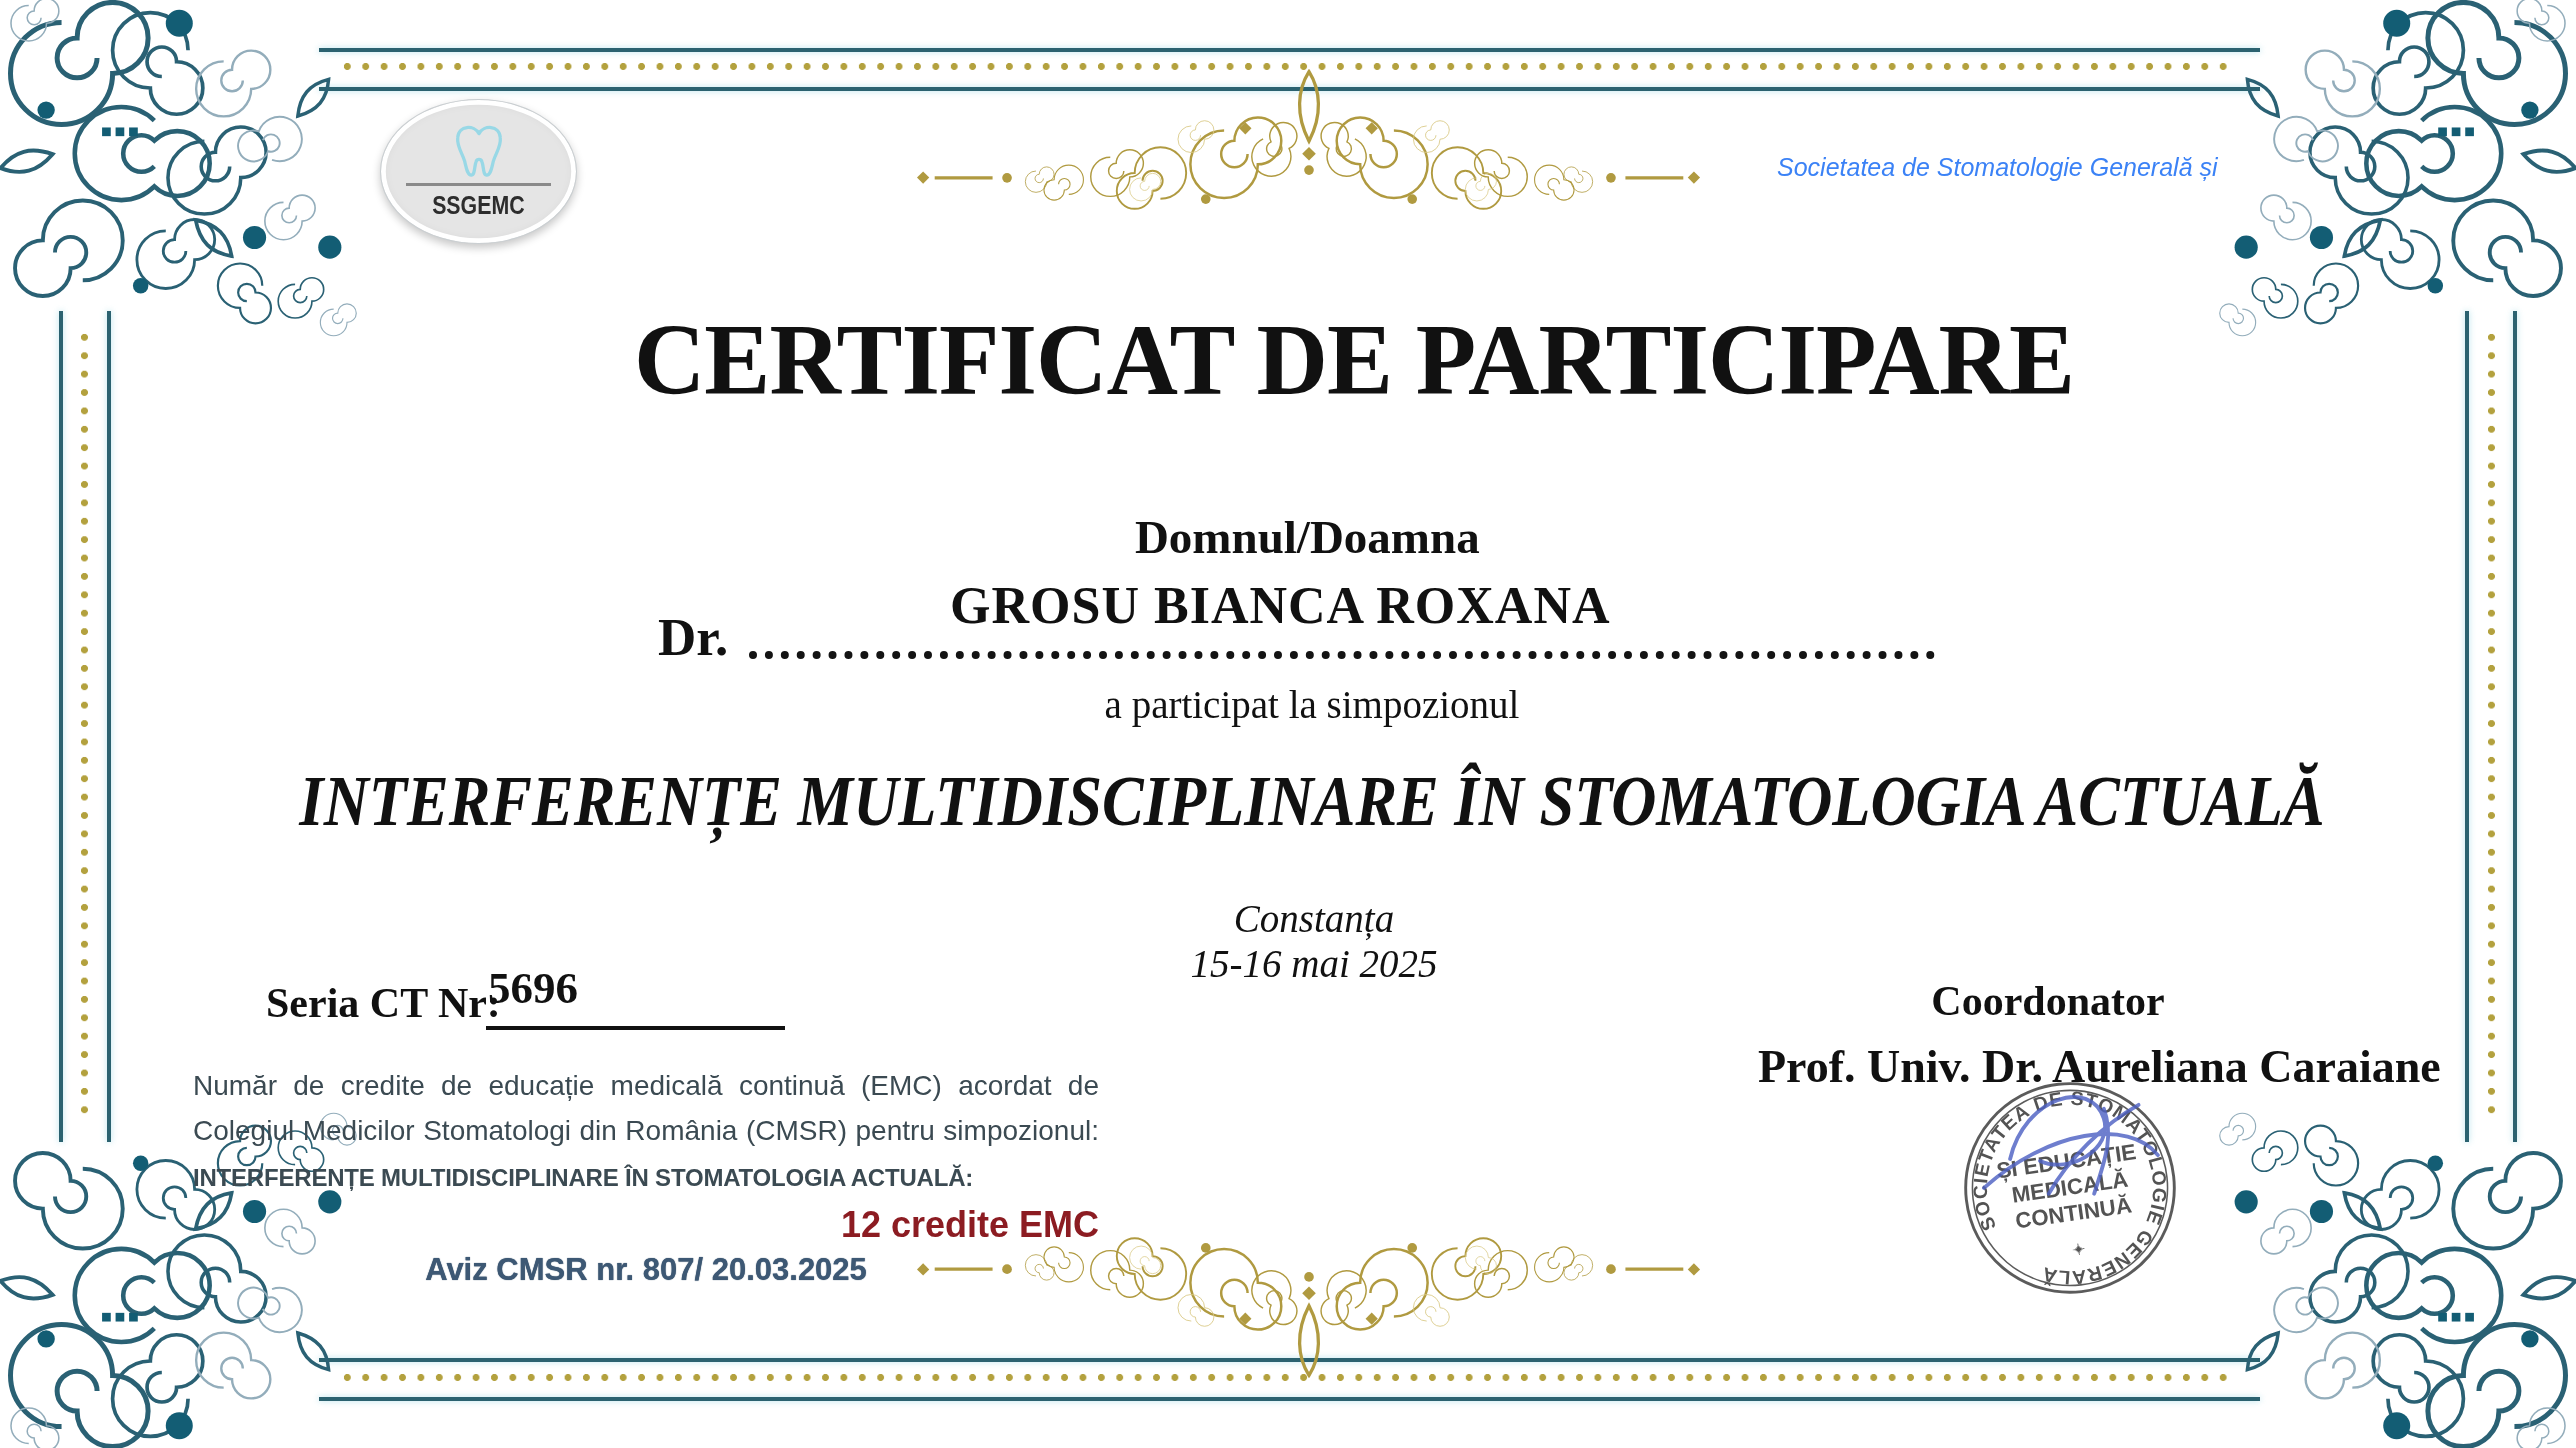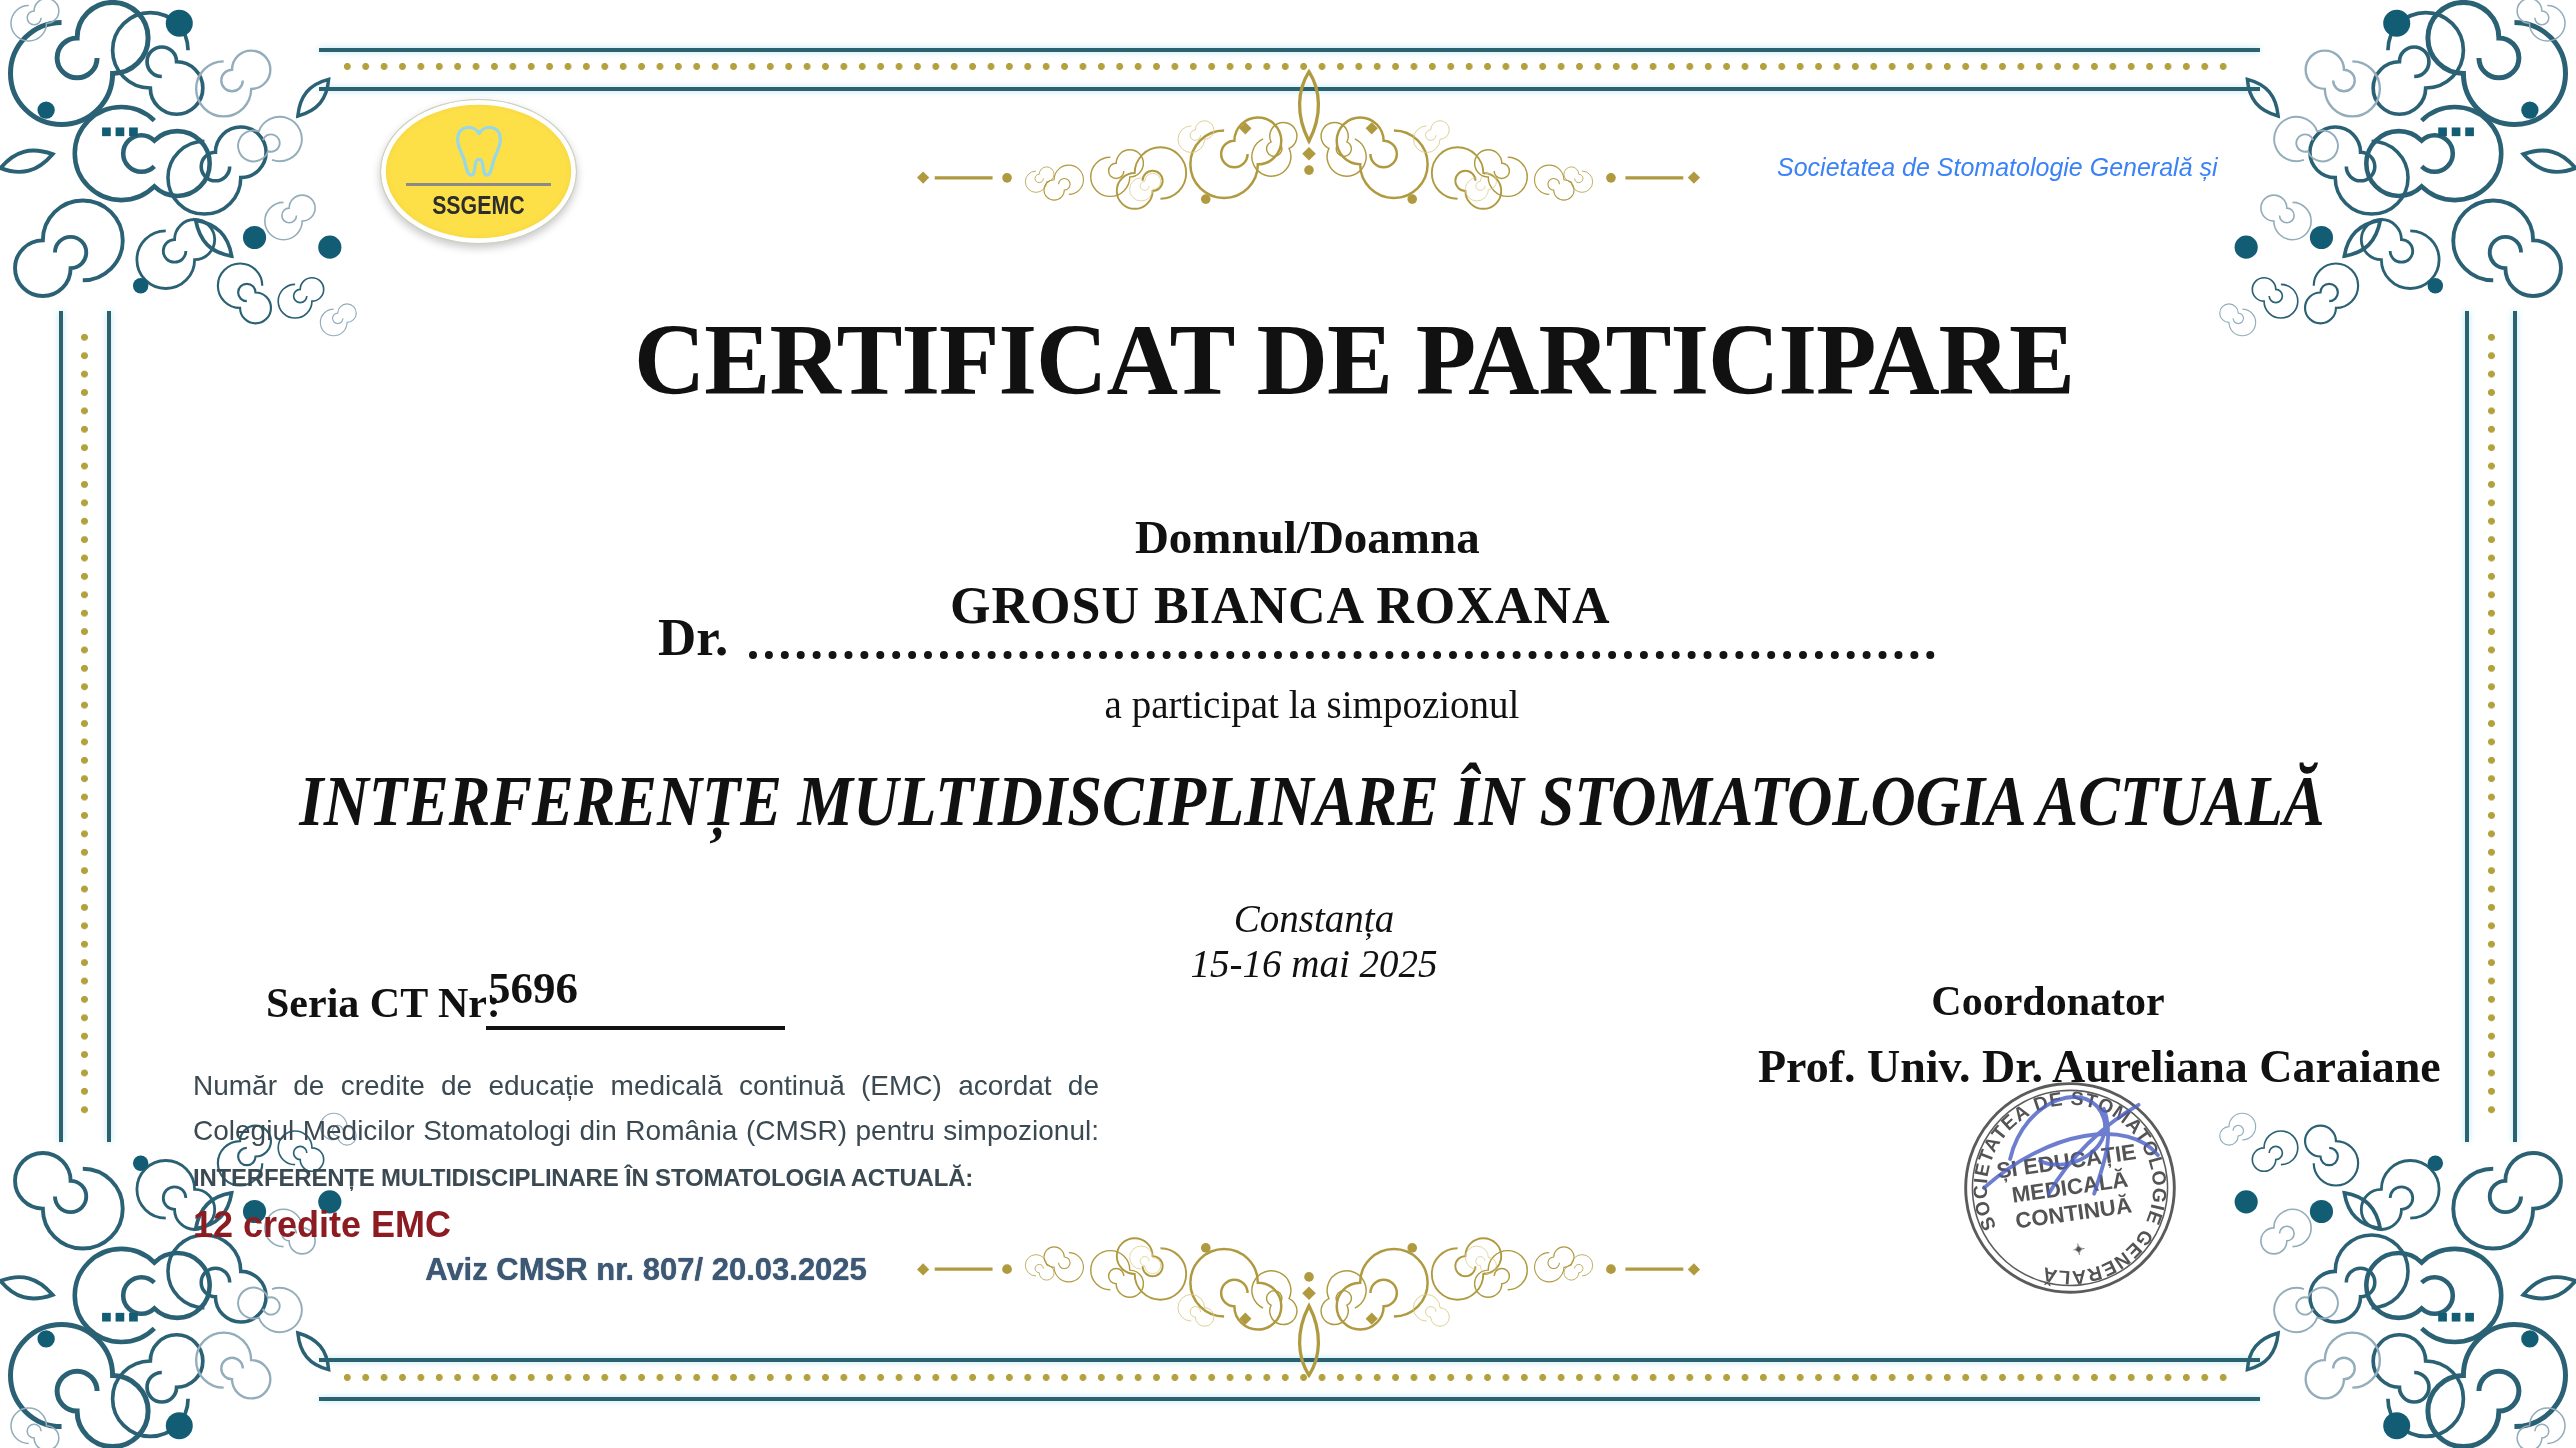--- a/index.html
+++ b/index.html
@@ -12,21 +12,21 @@
   .gdot-h{position:absolute;height:8.7px;background-image:radial-gradient(circle at 4.3px 4.3px,#b3a13e 3px,rgba(0,0,0,0) 3.8px);background-size:18.4px 8.7px;background-repeat:repeat-x;}
   .gdot-v{position:absolute;width:8.7px;background-image:radial-gradient(circle at 4.3px 4.3px,#b3a13e 3px,rgba(0,0,0,0) 3.8px);background-size:8.7px 18.4px;background-repeat:repeat-y;}
 
   .corner{position:absolute;width:386px;height:348px;}
   .corner.tr{transform:scaleX(-1);}
   .corner.bl{transform:scaleY(-1);}
   .corner.br{transform:scale(-1,-1);}
 
   
   .logo{position:absolute;left:380px;top:99px;width:195px;height:143px;border-radius:50%;
-        background:#fde047;border:1.9px solid #c9ced1;
+        background:#e5e5e5;border:1.9px solid #c9ced1;
         box-shadow:0 3.9px 8.7px rgba(0,0,0,.22), inset 0 0 0 4.8px #fff, inset 0 0 11.6px rgba(0,0,0,.10);
         display:flex;flex-direction:column;align-items:center;justify-content:center;}
   .logo .divider{width:74%;height:2.9px;background:#8a8a8a;margin:2.9px 0 3.9px 0;}
   .logo .abbr{font-family:"Liberation Sans",sans-serif;font-weight:bold;font-size:26px;color:#2d2d2d;
         transform:scaleX(.82);letter-spacing:0;}
   .org{position:absolute;left:1777px;top:151px;width:522px;text-align:left;
        font-family:"Liberation Sans",sans-serif;font-style:italic;font-weight:normal;
        font-size:25px;line-height:32px;color:#3b82f6;}
 
   
@@ -45,21 +45,21 @@
 
   .coord{position:absolute;left:1758px;top:977px;width:580px;text-align:center;font-weight:bold;}
   .coord .role{font-size:42px;}
   .coord .cname{font-size:46px;margin-top:15px;white-space:nowrap;}
 
   
   .credits{position:absolute;left:193px;top:1066px;width:906px;
            font-family:"Liberation Sans",sans-serif;color:#3b4a52;font-size:28px;}
   .cr-just{text-align:justify;text-align-last:justify;height:45px;line-height:39px;}
   .cr-bold{font-weight:bold;font-size:24px;line-height:44px;letter-spacing:-0.2px;white-space:nowrap;}
-  .cr-red{color:#8c1c22;font-weight:bold;font-size:36px;text-align:left;margin-top:3.9px;}
+  .cr-red{color:#8c1c22;font-weight:bold;font-size:36px;text-align:right;margin-top:3.9px;}
   .cr-aviz{color:#3d5874;font-weight:bold;font-size:31px;text-align:center;margin-top:5.8px;
            text-shadow:0 0 1px #26405c;}
 
   .flour{position:absolute;left:913px;width:792px;height:164px;}
   .flour.top{top:64px;}
   .flour.bottom{top:1219px;transform:scaleY(-1);}
 
   .stamp-wrap{position:absolute;left:1957px;top:1070px;width:226px;height:232px;}
 </style>
 </head>

